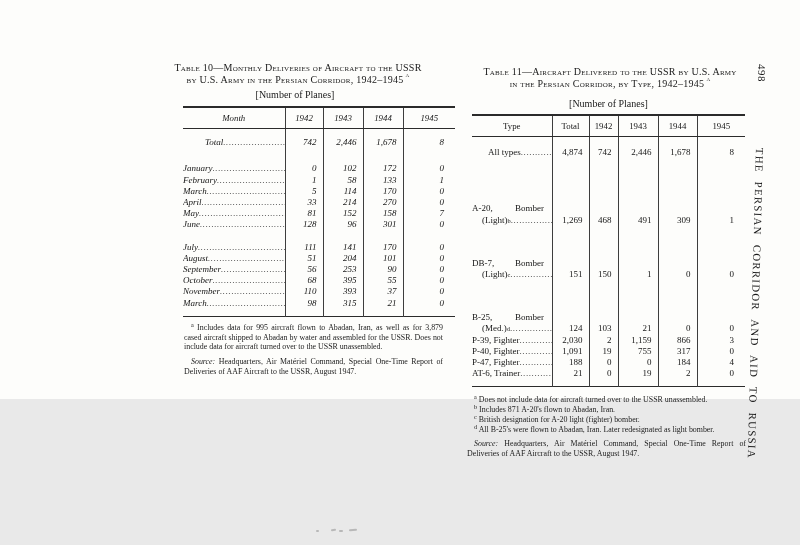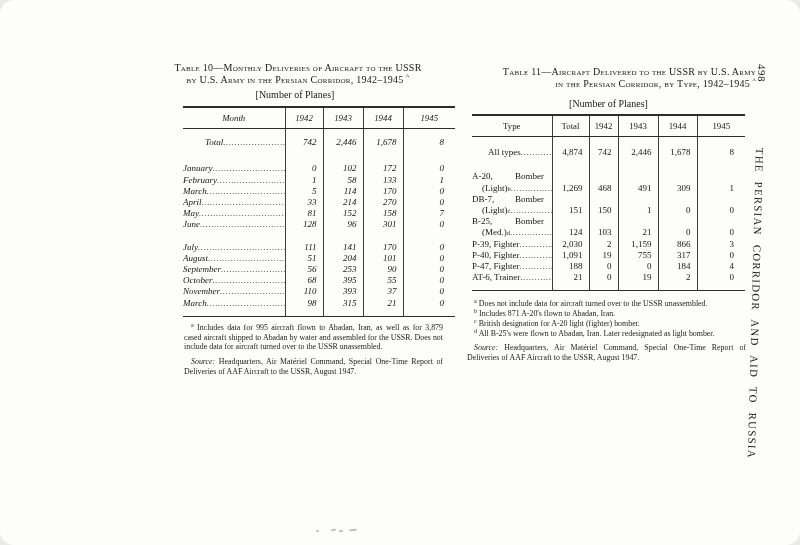--- a/index.html
+++ b/index.html
@@ -1,29 +1,29 @@
 <!DOCTYPE html>
 <html><head>
 <meta charset="utf-8">
 <style>
   html,body{margin:0;padding:0;width:800px;height:545px;overflow:hidden;background:#e9e9e9;}
   .page{
-    position:relative;width:800px;height:545px;background:#fdfdfb;
-    font-family:"Liberation Serif","DejaVu Serif",serif;color:#1c1c1c;border-radius:14px;
+    position:relative;width:800px;height:399px;background:#fdfdfb;
+    font-family:"Liberation Serif","DejaVu Serif",serif;color:#1c1c1c;
     -webkit-font-smoothing:antialiased;
   }
   
   .col10{position:absolute;left:147px;top:62px;width:312px;}
   .col11{position:absolute;left:464px;top:66px;width:292px;}
   
   .ttl{
     width:302px;text-align:center;font-variant:small-caps;
     font-size:10px;line-height:11.6px;letter-spacing:.25px;white-space:nowrap;color:#191919;
   }
-  .col11 .ttl{width:292px;text-align:right;}
+  .col11 .ttl{width:292px;}
   .tsup{font-size:6.5px;margin-left:2px;vertical-align:6px;line-height:0;}
   .unit{font-size:10px;line-height:11px;text-align:center;color:#202020;}
   .col10 .unit{width:272px;margin:4px 0 0 12px;}
   .col11 .unit{width:273px;margin:9px 0 0 8px;}
   
   table.tbl{
     border-collapse:collapse;table-layout:fixed;
     border-top:2px solid #2b2b2b;border-bottom:1px solid #2b2b2b;
     font-size:9px;color:#161616;
   }
@@ -43,21 +43,21 @@
   tr.sp2 td{height:11px;}
   tr.sp3 td{height:5px;}
   tr.spEnd td{height:7px;}
   
   .lead{display:flex;align-items:baseline;overflow:hidden;}
   .lead .lt{white-space:nowrap;}
   .dots{flex:1 1 0;overflow:hidden;white-space:nowrap;letter-spacing:.6px;color:#222;}
   .padTot{padding-left:22px;}
   .padAll{padding-left:16px;}
   .l2{padding-left:10px;}
-  .j2{display:block;width:72px;text-align:justify;text-align-last:justify;white-space:nowrap;}
+  .j2{display:block;width:72px;text-align:justify;text-align-last:justify;white-space:nowrap;margin-top:32px;}
   .csup{font-size:6.3px;vertical-align:4px;line-height:0;}
   
   .fnote{font-size:7.9px;line-height:9.7px;text-align:justify;color:#222;}
   .col10 .fnote{width:259px;margin:6px 0 0 37px;}
   .col11 .fnote{width:279px;margin:8px 0 0 3px;}
   .fn{margin:0;text-indent:7px;}
   .fn sup{font-size:6.2px;line-height:0;vertical-align:3px;}
   .src{margin:5px 0 0 0;text-indent:7px;}
   .src i{font-style:italic;}
   

